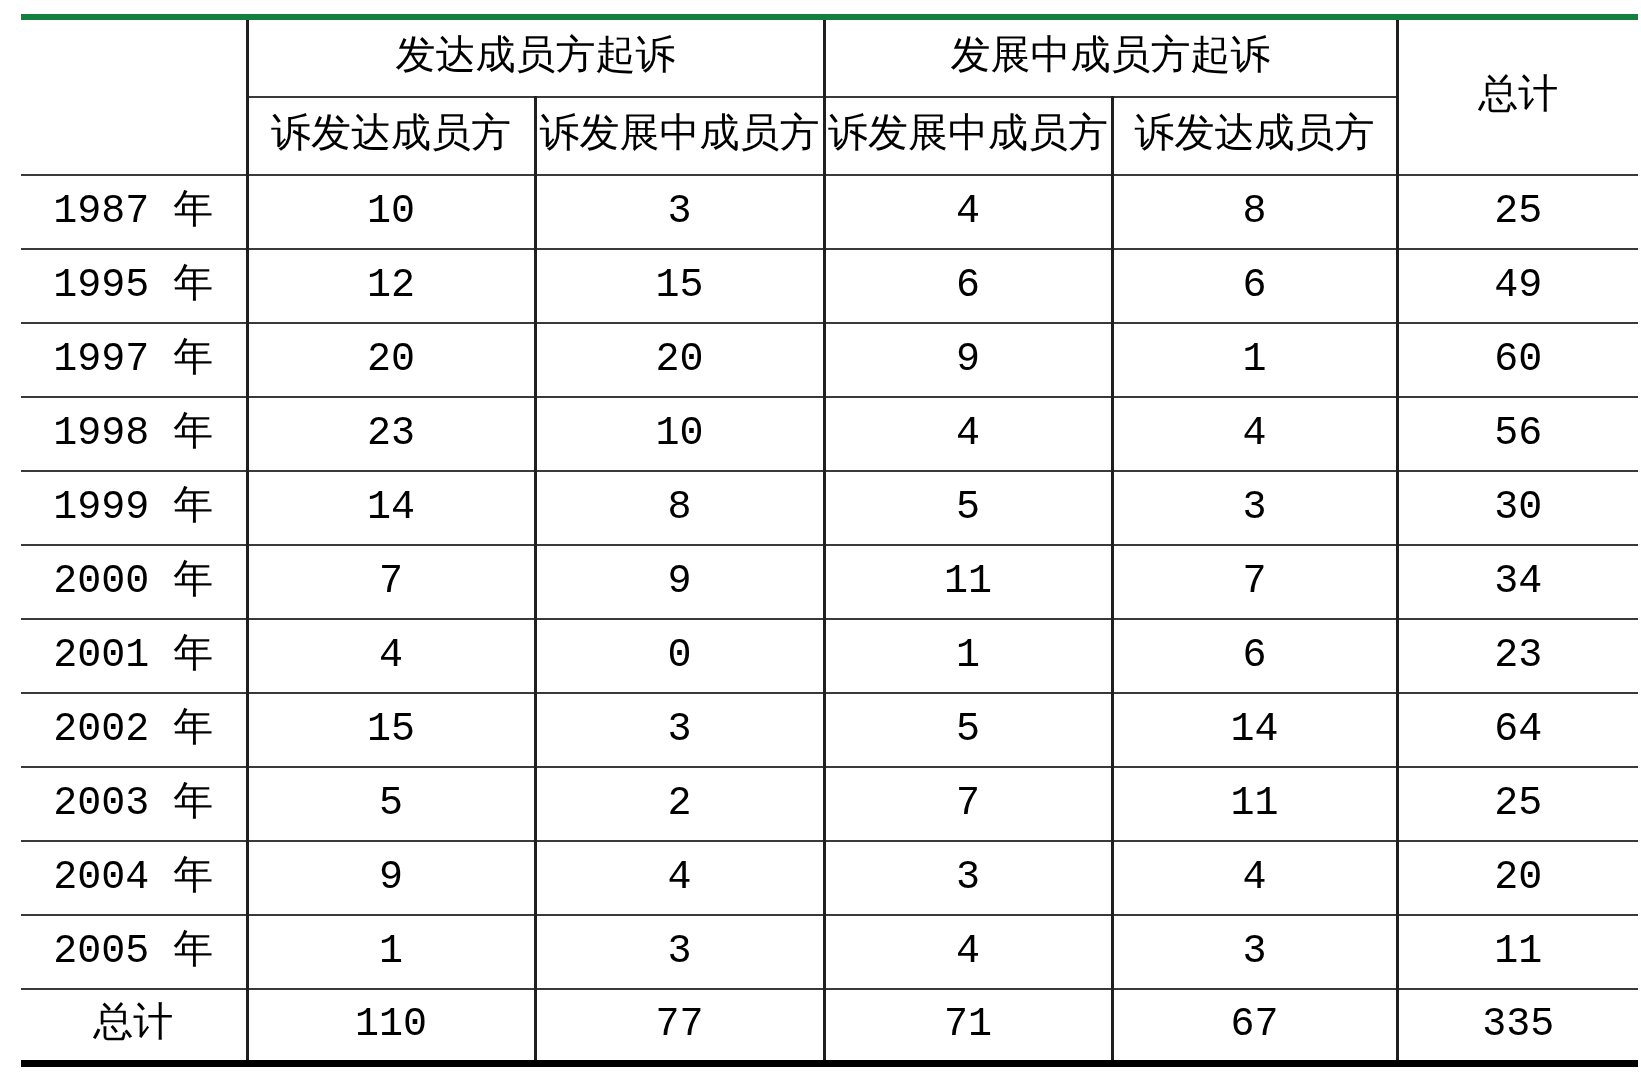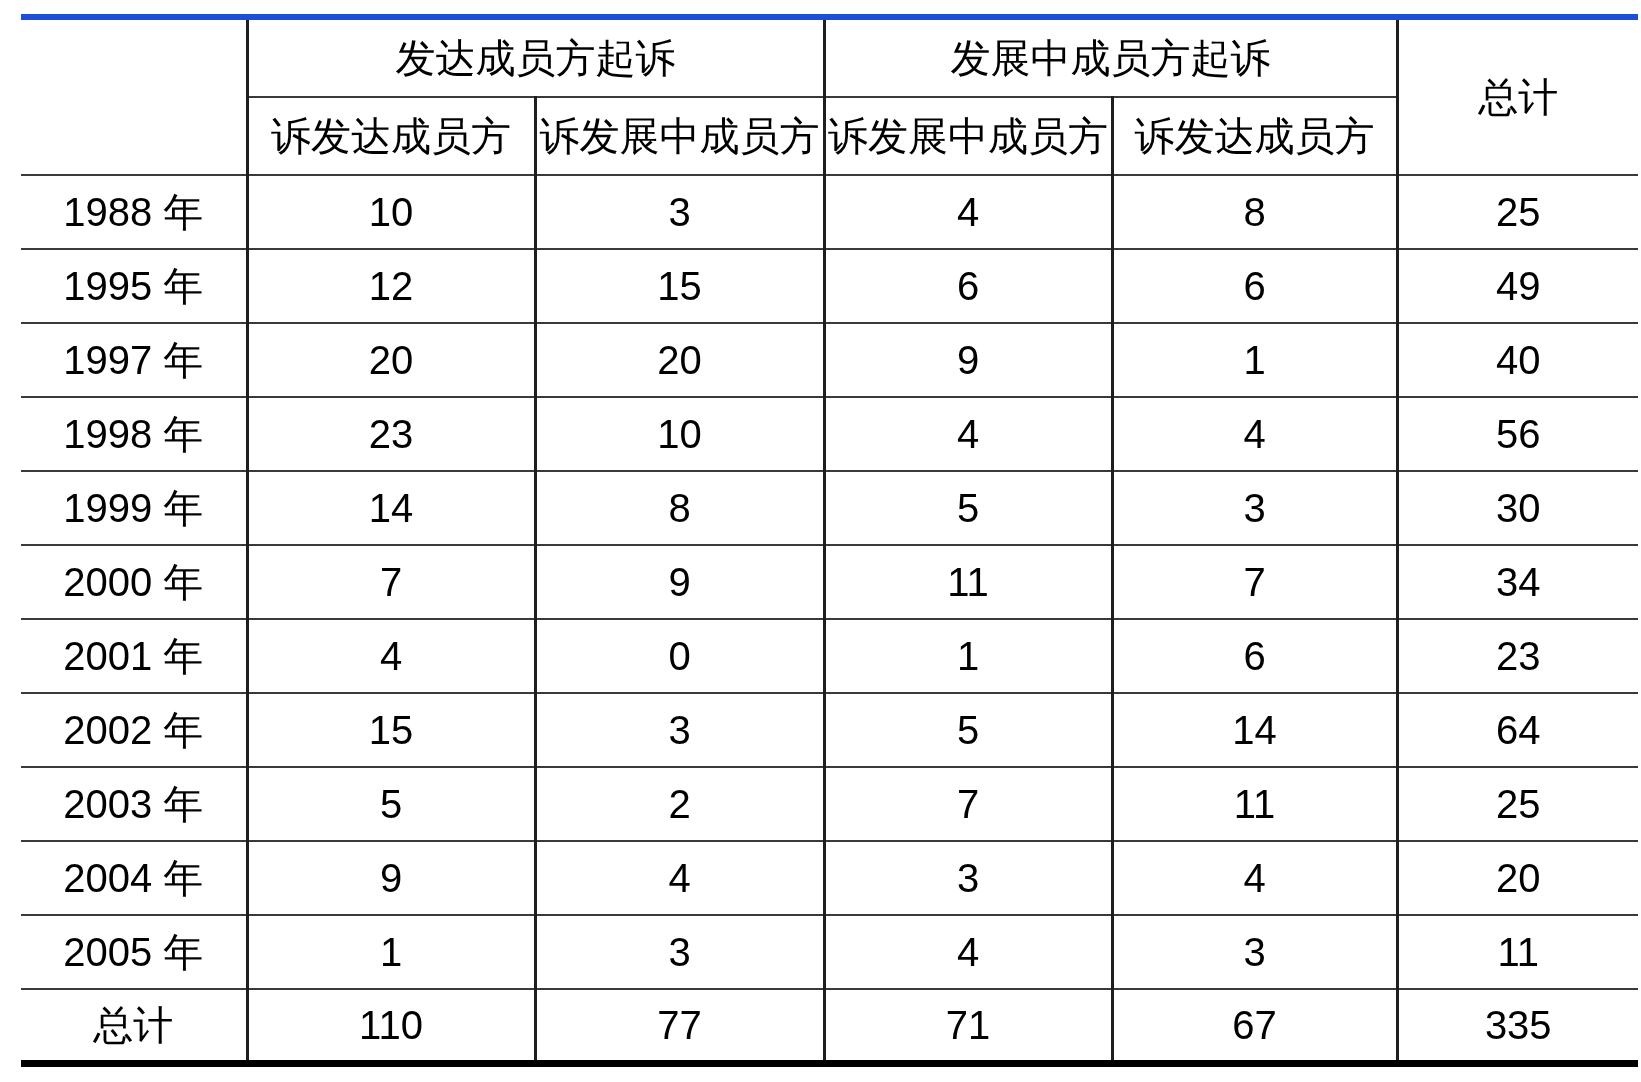--- a/index.html
+++ b/index.html
@@ -16,23 +16,23 @@
     box-sizing: border-box;
     width: 1641px;
     height: 1082px;
     padding: 14px 3px 0 21px;
     background: #ffffff;
   }
   table.stats {
     border-collapse: collapse;
     table-layout: fixed;
     width: 1617px;
-    border-top: 6px solid #1d4ed8;
+    border-top: 6px solid #15803d;
     border-bottom: 7px solid #000000;
-    font-family: Liberation Sans, sans-serif;
+    font-family: Liberation Mono, monospace;
     color: #000000;
   }
   table.stats th,
   table.stats td {
     border-top: 2px solid #3a3a3a;
     border-bottom: 2px solid #3a3a3a;
     border-left: 3px solid #1f1f1f;
     border-right: 3px solid #1f1f1f;
     text-align: center;
     vertical-align: middle;
@@ -83,42 +83,42 @@
       </tr>
       <tr class="sub-row">
         <th>诉发达成员方</th>
         <th>诉发展中成员方</th>
         <th>诉发展中成员方</th>
         <th>诉发达成员方</th>
       </tr>
     </thead>
     <tbody id="table-body">
         <tr>
-          <td>1988 年</td>
+          <td>1987 年</td>
           <td>10</td>
           <td>3</td>
           <td>4</td>
           <td>8</td>
           <td>25</td>
         </tr>
         <tr>
           <td>1995 年</td>
           <td>12</td>
           <td>15</td>
           <td>6</td>
           <td>6</td>
           <td>49</td>
         </tr>
         <tr>
           <td>1997 年</td>
           <td>20</td>
           <td>20</td>
           <td>9</td>
           <td>1</td>
-          <td>40</td>
+          <td>60</td>
         </tr>
         <tr>
           <td>1998 年</td>
           <td>23</td>
           <td>10</td>
           <td>4</td>
           <td>4</td>
           <td>56</td>
         </tr>
         <tr>

